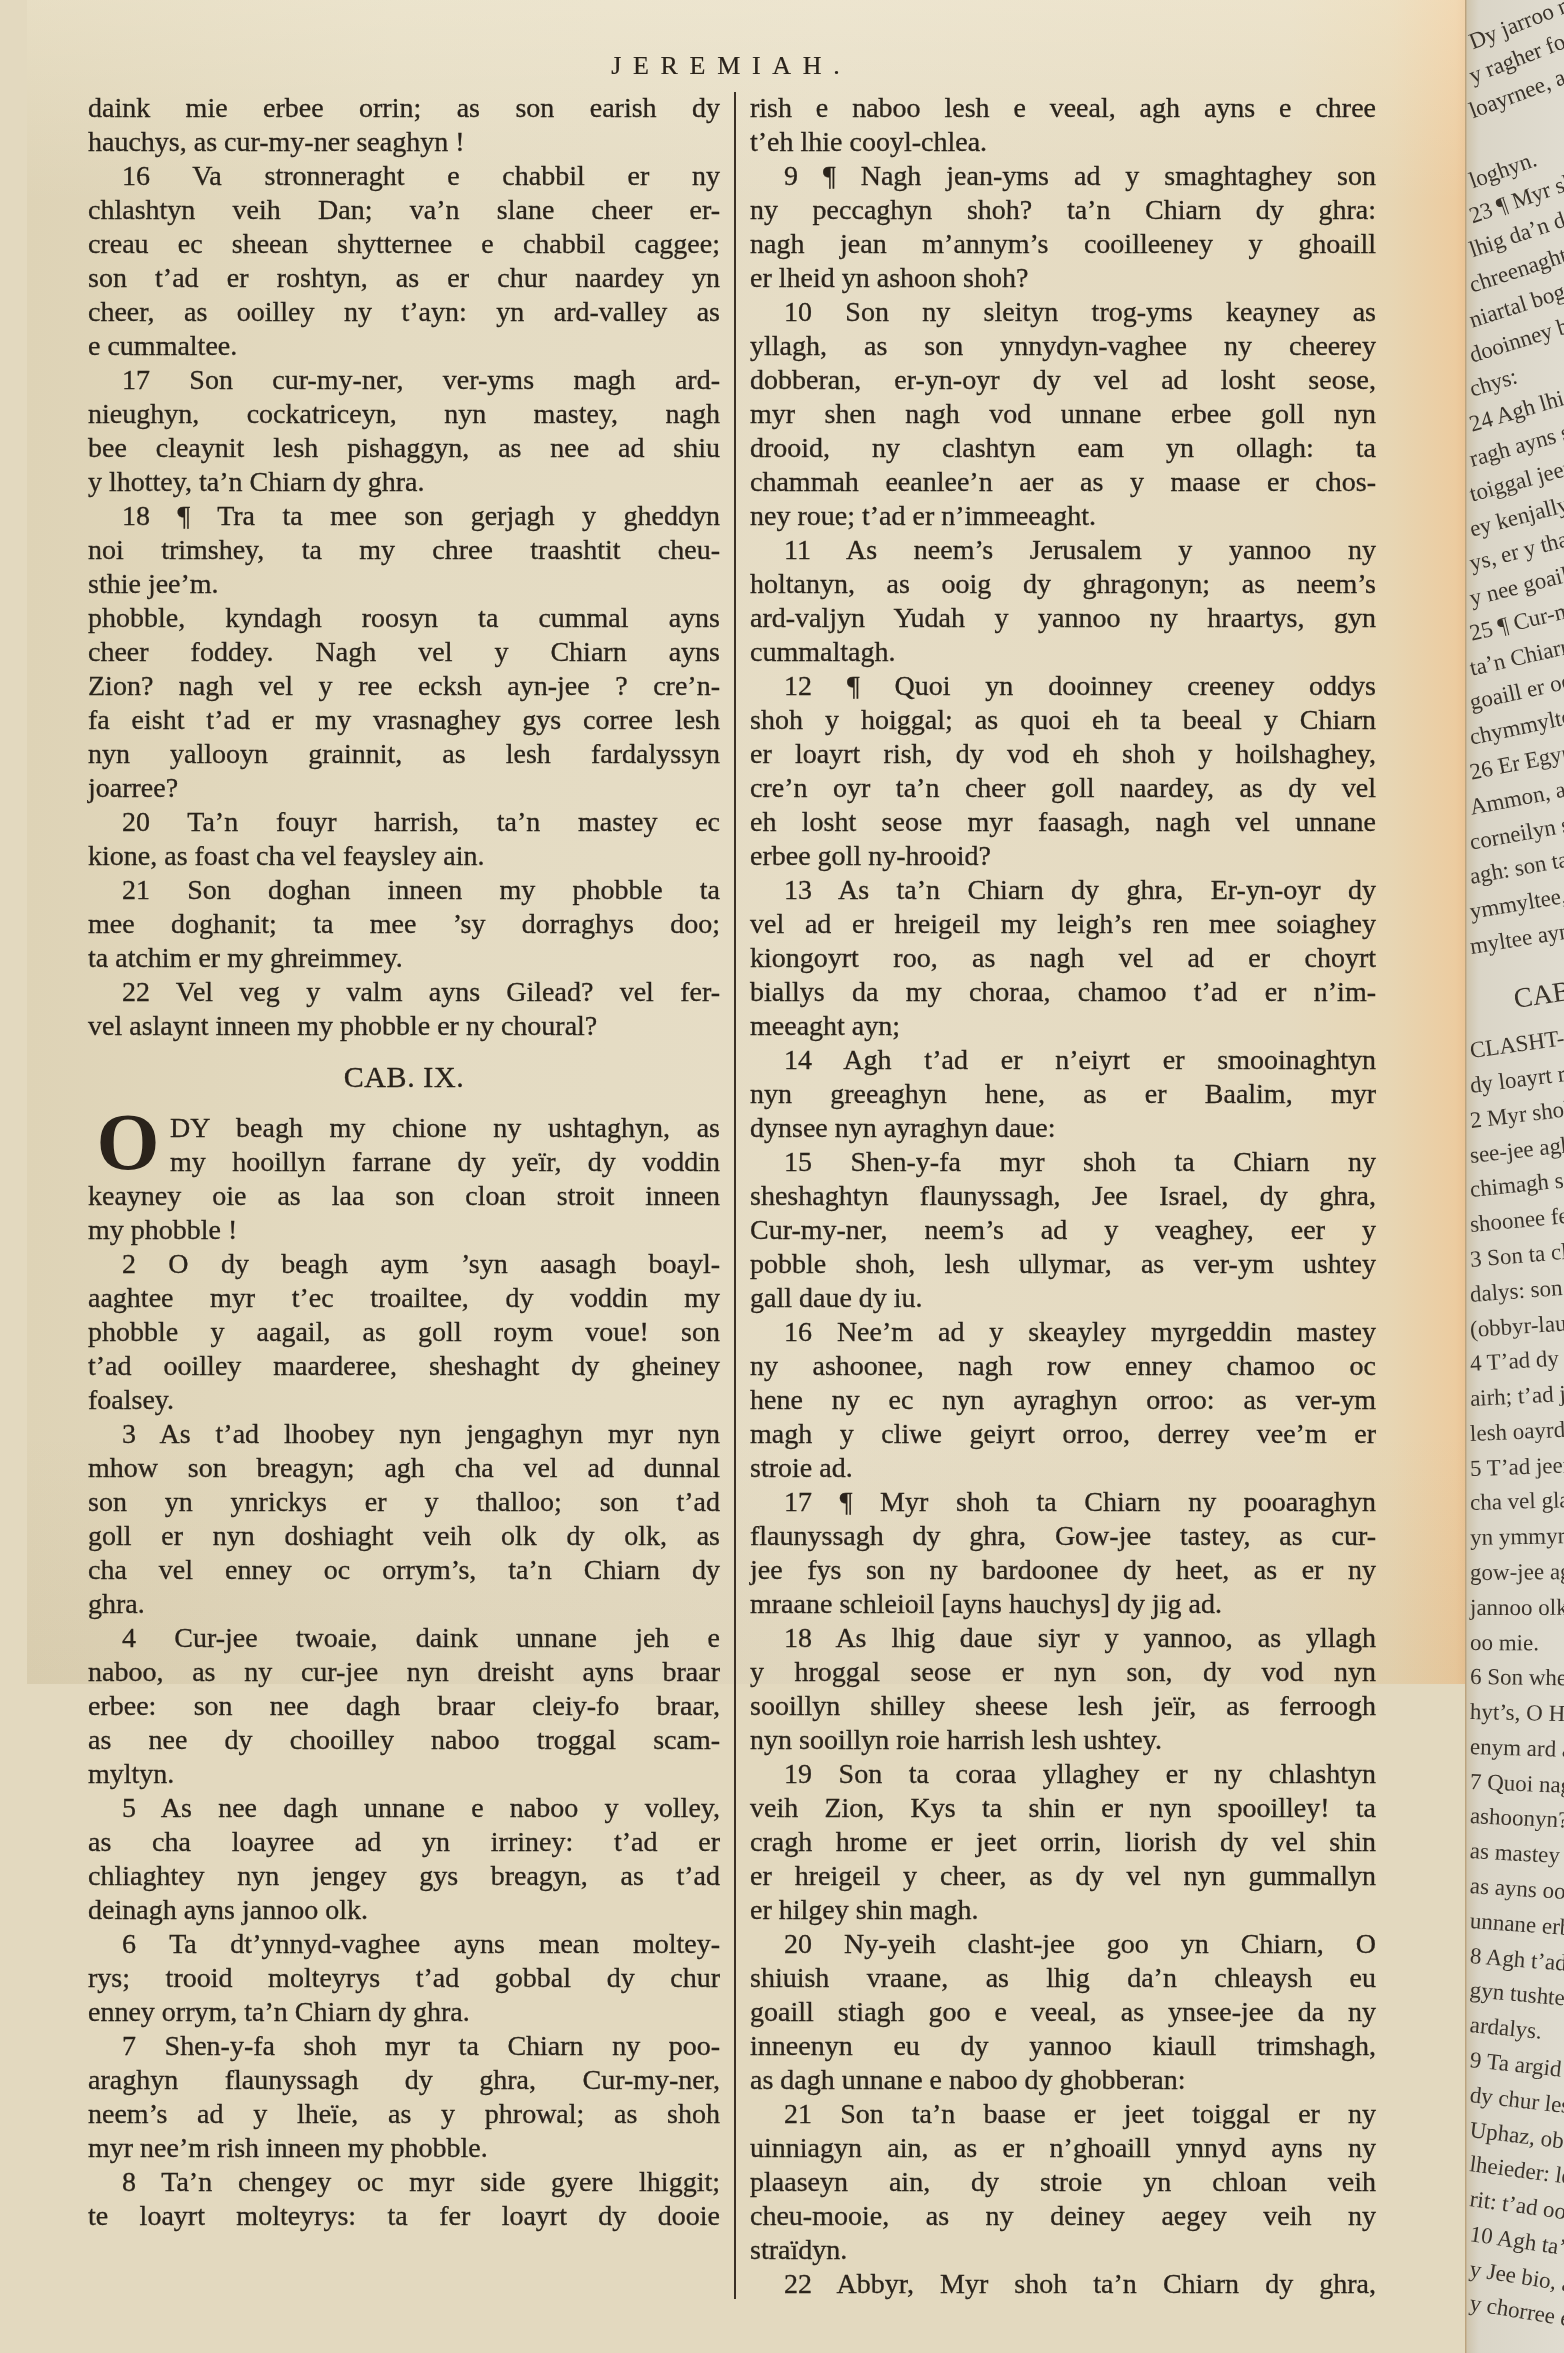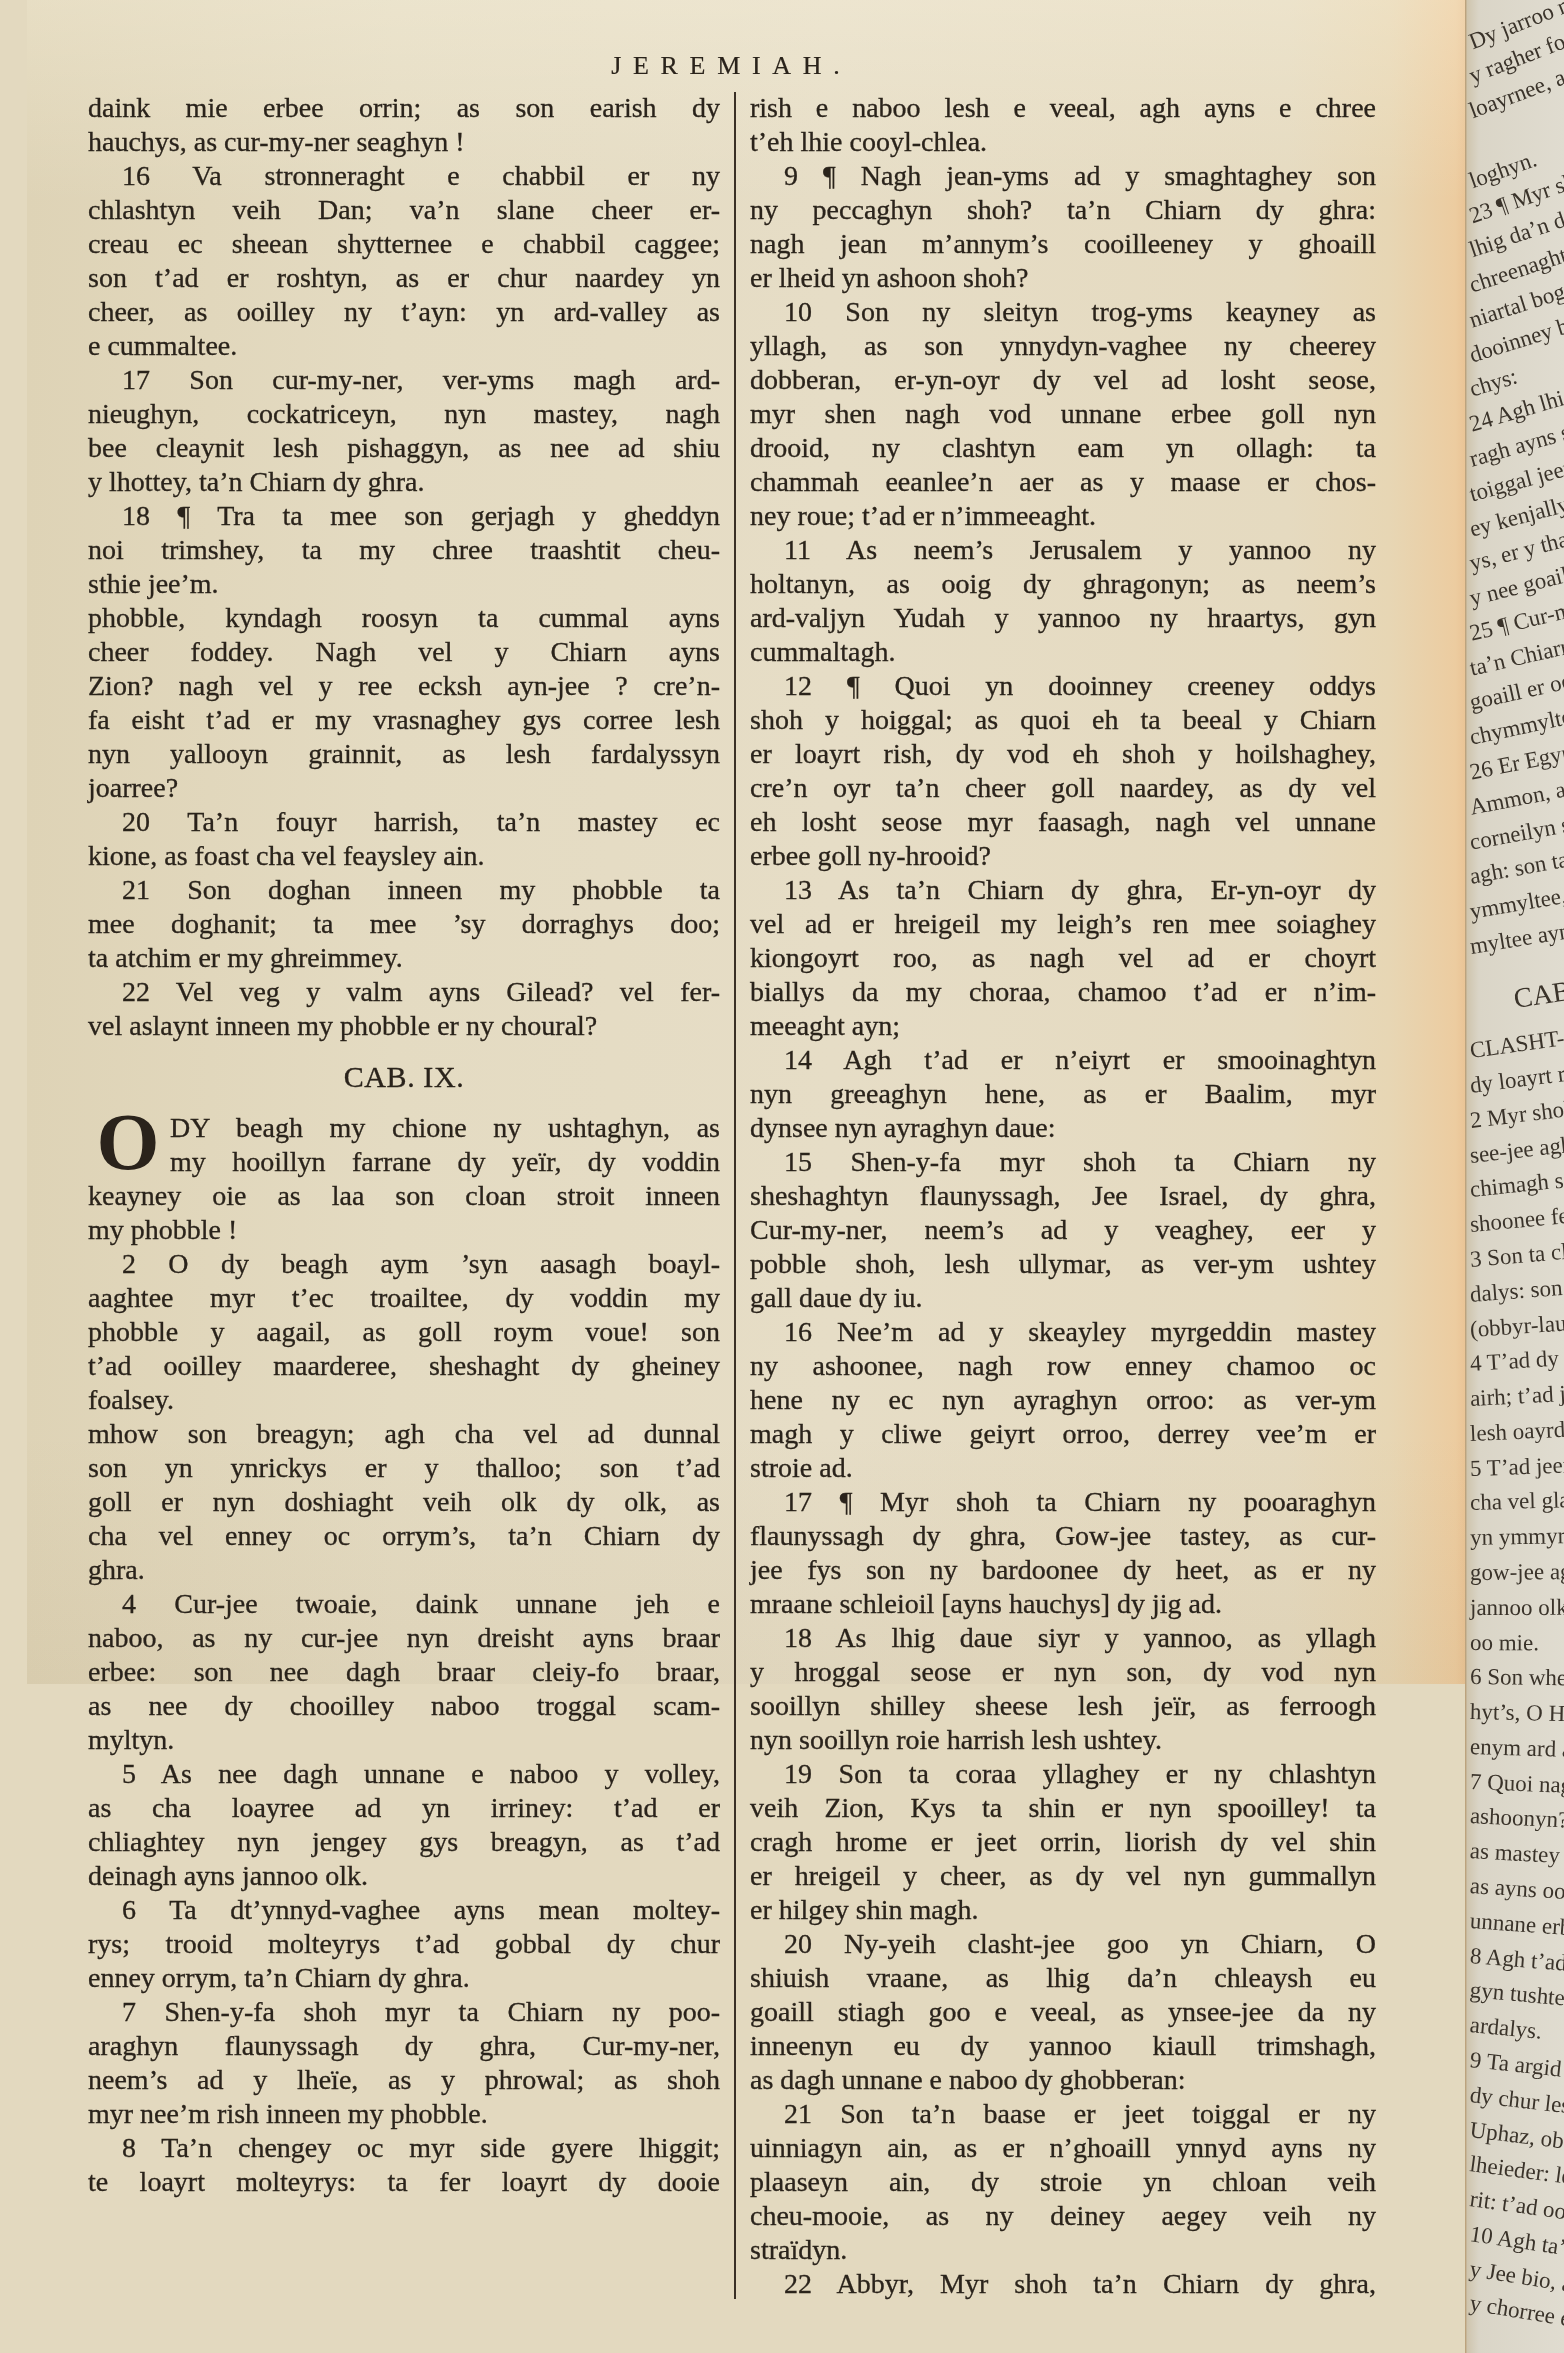--- a/index.html
+++ b/index.html
@@ -114,20 +114,21 @@
         <div class="line last"><span class="txt">my phobble !</span></div>
       </div>
       <div class="verse">
         <div class="line first"><span class="vnum">2</span> <span class="txt">O dy beagh aym ’syn aasagh boayl-</span></div>
         <div class="line"><span class="txt">aaghtee myr t’ec troailtee, dy voddin my</span></div>
         <div class="line"><span class="txt">phobble y aagail, as goll roym voue! son</span></div>
         <div class="line"><span class="txt">t’ad ooilley maarderee, sheshaght dy gheiney</span></div>
         <div class="line last"><span class="txt">foalsey.</span></div>
       </div>
       <div class="verse">
+        <div class="line first"><span class="vnum">3</span> <span class="txt">As t’ad lhoobey nyn jengaghyn myr nyn</span></div>
         <div class="line"><span class="txt">mhow son breagyn; agh cha vel ad dunnal</span></div>
         <div class="line"><span class="txt">son yn ynrickys er y thalloo; son t’ad</span></div>
         <div class="line"><span class="txt">goll er nyn doshiaght veih olk dy olk, as</span></div>
         <div class="line"><span class="txt">cha vel enney oc orrym’s, ta’n Chiarn dy</span></div>
         <div class="line last"><span class="txt">ghra.</span></div>
       </div>
       <div class="verse">
         <div class="line first"><span class="vnum">4</span> <span class="txt">Cur-jee twoaie, daink unnane jeh e</span></div>
         <div class="line"><span class="txt">naboo, as ny cur-jee nyn dreisht ayns braar</span></div>
         <div class="line"><span class="txt">erbee: son nee dagh braar cleiy-fo braar,</span></div>

